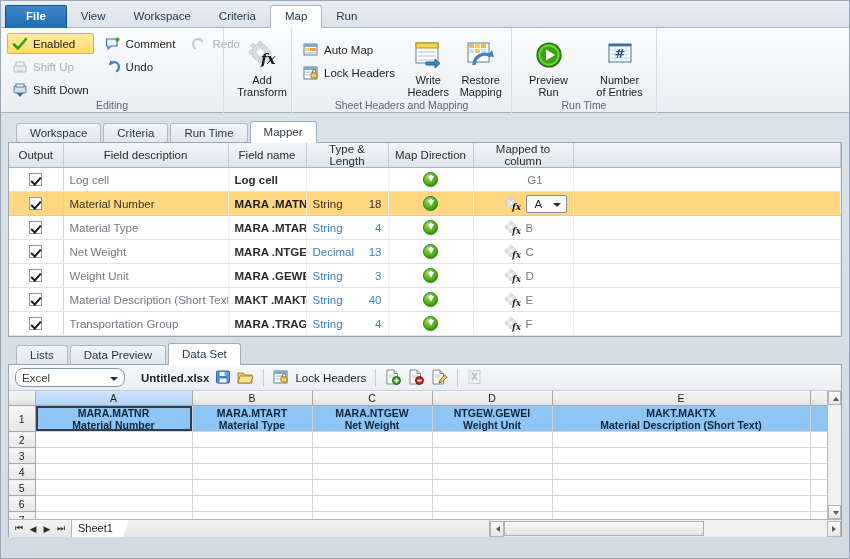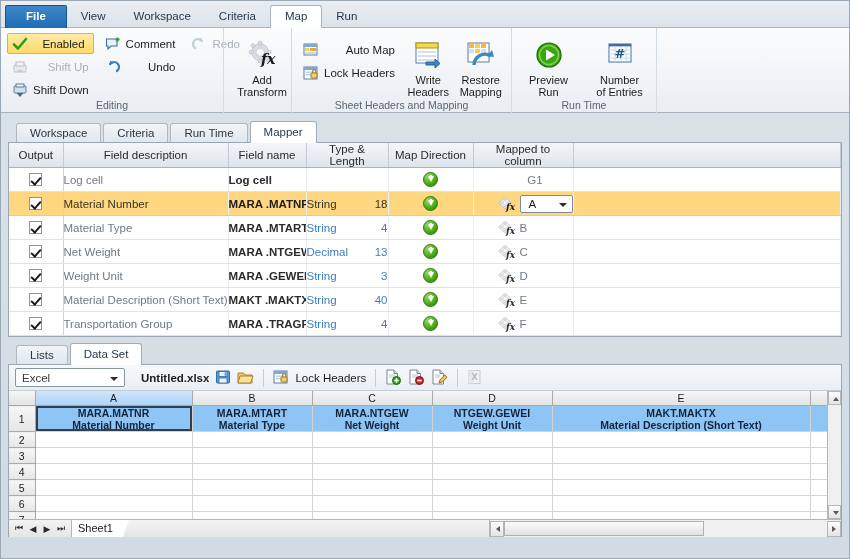--- a/index.html
+++ b/index.html
@@ -71,21 +71,20 @@
     position: absolute; bottom: 2px; left: 0; right: 0;
     text-align: center; font-size: 10.5px; color: #5a6572;
   }
   .ribbon-spacer { flex: 1; border-left: 1px solid #d3dbe3; height: 85px; }
 
   .small-btn {
     display: flex; align-items: center; gap: 5px;
     height: 21px; padding: 0 5px;
     font-size: 11.5px; color: #1c1c1c; white-space: nowrap;
     cursor: default;
-    justify-content: space-between;
   }
   .small-btn.disabled { color: #a9b0b8; }
   .small-btn.framed {
     border: 1px solid #e3b23c;
     background: linear-gradient(180deg,#ffeaa8 0%,#ffd96a 100%);
     border-radius: 2px;
     padding: 0 8px 0 4px;
   }
   .col { display: flex; flex-direction: column; gap: 2px; }
   .row { display: flex; flex-direction: row; }
@@ -140,21 +139,21 @@
     background: linear-gradient(180deg,#f3f6f9 0%,#dde4eb 100%);
     border-right: 1px solid #c2cbd4;
     border-bottom: 1px solid #aab5c0;
     font-weight: normal; font-size: 11.5px; color: #2a2a2a;
     text-align: center; padding: 0 4px;
   }
   .grid td {
     height: 24px;
     border-bottom: 1px solid #dfe3e8;
     border-right: 1px solid #eceff2;
-    padding: 0 0;
+    padding: 0 6px;
     font-size: 11.5px;
     color: #6f7a86;
     white-space: nowrap; overflow: hidden;
   }
   .grid tr.sel td { background: #ffd780; color: #3a3328; border-bottom-color:#f0c979; }
   .grid tr.sel td .fname { color: #1c1c1c; }
   td.c-out { text-align: center; padding: 0; border-right: 1px solid #ccd4dc; }
   td.c-dir { text-align: center; padding: 0; }
   .fname { font-weight: bold; color: #2b2b2b; }
   .tlen { display:flex; justify-content: space-between; }
@@ -204,21 +203,21 @@
 
   
   .ds-toolbar {
     height: 26px; display:flex; align-items:center; gap:6px;
     background: linear-gradient(180deg,#f7f9fb 0%,#e9eef3 100%);
     border-bottom: 1px solid #c4cdd6;
     padding: 0 6px;
   }
   .ds-select {
     width: 110px; height: 19px; background:#fff;
-    border:1px solid #8795a4; border-radius:2px; position:relative;
+    border:1px solid #8795a4; border-radius:8px; position:relative;
     display:flex; align-items:center; padding-left:6px; font-size:11.5px; color:#3a3a3a;
   }
   .ds-select .cb-arr {
     position:absolute; right:6px; top:8px; width:0;height:0;
     border-left:4px solid transparent;border-right:4px solid transparent;border-top:4px solid #2b2b2b;
   }
   .fname-lbl { font-weight:bold; font-size:11.5px; color:#1c1c1c; margin-left:10px; }
   .vsep { width:1px; height:18px; background:#c6cfd8; margin:0 3px; }
   .tb-ico { cursor:default; }
 
@@ -764,20 +763,21 @@
               </div>
             </td>
             <td></td>
           </tr>
         </tbody>
       </table>
     </div>
 
     <div class="tabstrip" style="margin-top:6px;">
       <div class="wtab">Lists</div>
+      <div class="wtab">Data Preview</div>
       <div class="wtab active">Data Set</div>
     </div>
 
     <div class="panel" style="height:173px;">
 
       <div class="ds-toolbar">
         <div class="ds-select">
           <span>Excel</span>
           <i class="cb-arr"></i>
         </div>

